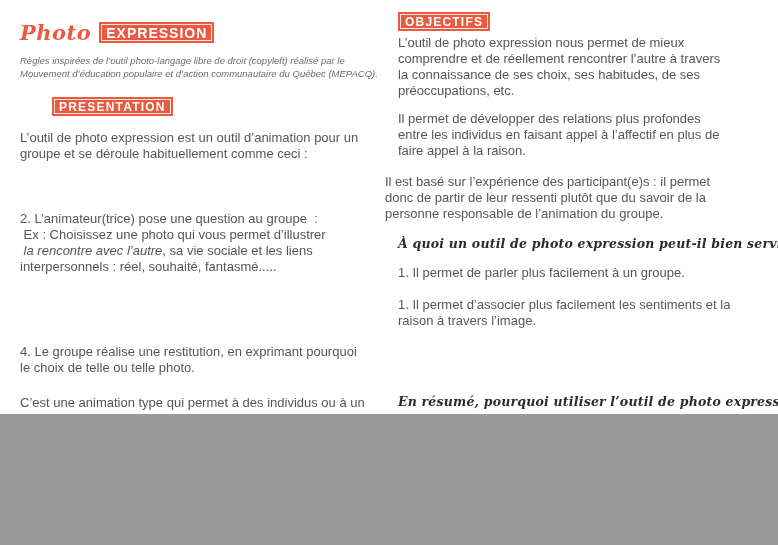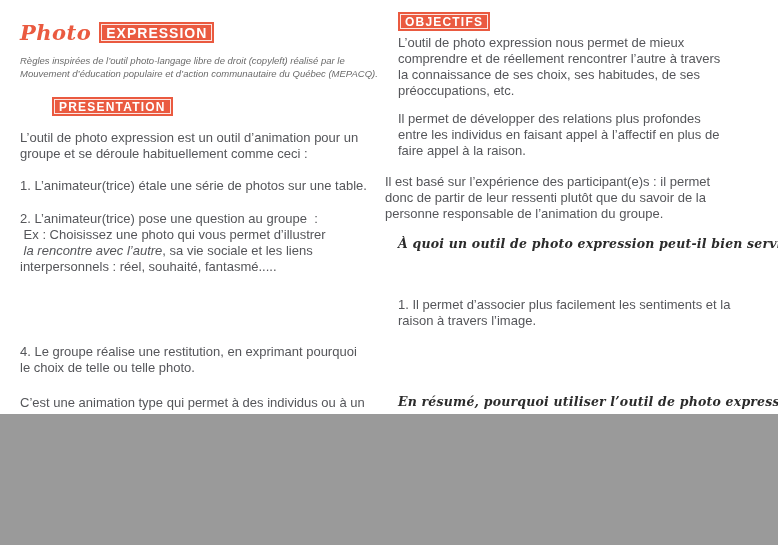--- a/index.html
+++ b/index.html
@@ -99,21 +99,20 @@
   <div class="abs credit">Règles inspirées de l’outil photo-langage libre de droit (copyleft) réalisé par le
 Mouvement d’éducation populaire et d’action communautaire du Québec (MEPACQ).</div>
 
   <div class="abs" style="left:20px;top:97px;margin-left:32px;">
     <span class="header-block">PRESENTATION</span>
   </div>
 
   <p class="abs body-text" style="left:20px;top:130px;">L’outil de photo expression est un outil d’animation pour un
 groupe et se déroule habituellement comme ceci :</p>
 
-  <p class="abs body-text" style="left:20px;top:178px;">1. L’animateur(trice) étale une série de photos sur une table.</p>
 
   <p class="abs body-text" style="left:20px;top:211px;"><span>2. L’animateur(trice) pose une question au groupe  :</span><br><span> Ex : Choisissez une photo qui vous permet d’illustrer</span><br><i> la rencontre avec l’autre</i><span>, sa vie sociale et les liens
 interpersonnels : réel, souhaité, fantasmé.....</span></p>
 
 
   <p class="abs body-text" style="left:20px;top:344px;">4. Le groupe réalise une restitution, en exprimant pourquoi
 le choix de telle ou telle photo.</p>
 
   <p class="abs body-text" style="left:20px;top:395px;">C’est une animation type qui permet à des individus ou à un
 groupe de s’exprimer oralement en s’aidant d’images ou de
@@ -133,20 +132,21 @@
   <p class="abs body-text" style="left:398px;top:111px;">Il permet de développer des relations plus profondes
 entre les individus en faisant appel à l’affectif en plus de
 faire appel à la raison.</p>
 
   <p class="abs body-text" style="left:385px;top:174px;">Il est basé sur l’expérience des participant(e)s : il permet
 donc de partir de leur ressenti plutôt que du savoir de la
 personne responsable de l’animation du groupe.</p>
 
   <p class="abs script-heading" style="left:398px;top:236px;">À quoi un outil de photo expression peut-il bien servir ?</p>
 
+  <p class="abs body-text" style="left:398px;top:265px;">1. Il permet de parler plus facilement à un groupe.</p>
 
   <p class="abs body-text" style="left:398px;top:297px;">1. Il permet d’associer plus facilement les sentiments et la
 raison à travers l’image.</p>
 
 
   <p class="abs script-heading" style="left:398px;top:394px;">En résumé, pourquoi utiliser l’outil de photo expression ?</p>
 
   <p class="abs body-text" style="left:398px;top:412px;">Parce que :</p>
 
   <p class="abs body-text" style="left:398px;top:428px;">Émotions + raison + symbolique = servir facilité ET plus

